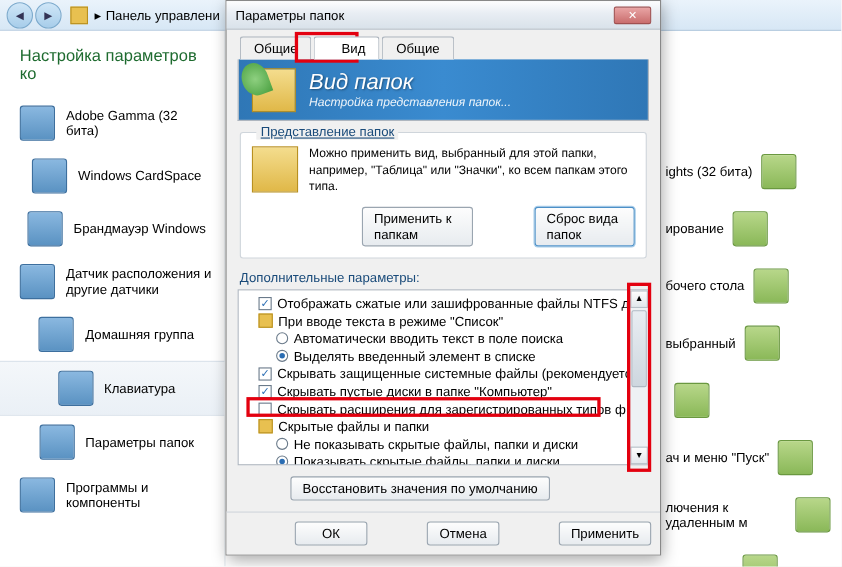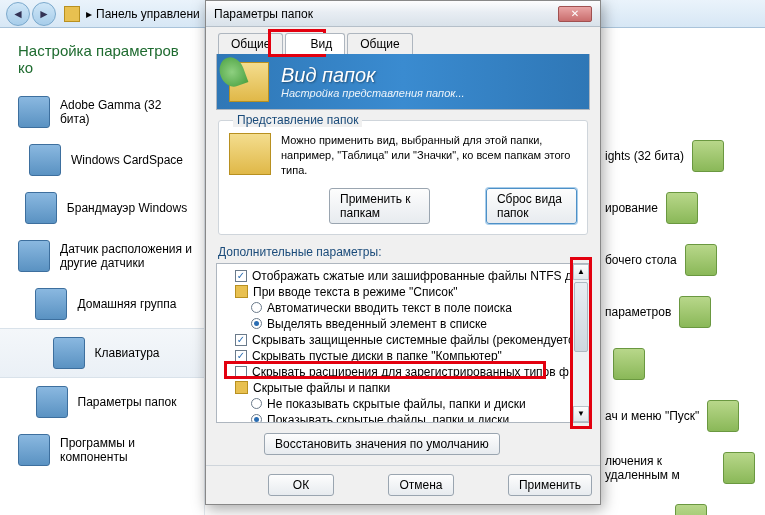--- a/index.html
+++ b/index.html
@@ -31,21 +31,21 @@
 .tab.active { background:#fff; position:relative; z-index:2;padding-left:24px; }
 .tab-hl { position:absolute; left:50px; top:-4px; width:58px; height:28px; border:3px solid #e3000f; pointer-events:none; }
 
 .banner { height:56px; background:linear-gradient(90deg,#2f77b6,#3a8bd0 50%,#2f77b6); border:1px solid #aeb6bf; border-top:none; display:flex; align-items:center; padding:0 12px; color:#fff; }
 .banner-icon { width:40px; height:40px; background:linear-gradient(#f4dd8e,#e0b848); border:1px solid #b89020; margin-right:12px; position:relative; }
 .banner-icon::before { content:""; position:absolute; left:-10px; top:-6px; width:24px; height:30px; background:radial-gradient(circle,#8ed080,#4aa040); border-radius:50% 50% 0 50%; transform:rotate(-20deg); }
 .banner-title { font-size:20px; font-style:italic; font-family:"Segoe UI","Trebuchet MS",sans-serif; text-shadow:1px 1px 2px rgba(0,0,0,.4); }
 .banner-sub { font-size:11px; font-style:italic; opacity:.9; }
 
 .group { border:1px solid #cfd5db; border-radius:3px; padding:10px; margin:10px 2px; background:#fff; }
-.group-title { position:relative; top:-18px; left:4px; background:#f0f0f0; padding:0 4px; display:inline-block; color:#1a4b7a; }
+.group-title { position:relative; top:-18px; left:4px; background:#f0f0f0; padding:0 4px; display:inline-block; color:#1a4b7a;text-decoration:underline; }
 .group-inner { margin-top:-12px; display:flex; gap:10px; }
 .folder-icon { width:42px; height:42px; background:linear-gradient(#f4dd8e,#e0b848); border:1px solid #b89020; flex-shrink:0; }
 .group-text { flex:1; font-size:11px; line-height:1.35; }
 .group-btns { display:flex; gap:8px; margin-top:10px; justify-content:center; }
 .btn { padding:3px 10px; background:linear-gradient(#fdfdfd,#e7ebef); border:1px solid #9aa5b0; border-radius:3px; cursor:default;margin-left:48px; }
 .btn.primary { border-color:#4d90c7; box-shadow:0 0 0 1px #a8cdea; }
 
 .section-label { color:#1a4b7a; margin:8px 0 4px 2px; }
 
 .adv-wrap { position:relative; }
@@ -125,21 +125,21 @@
       </div>
     <div class="right-item">
         <span>ирование</span>
         <div class="ri-icon"></div>
       </div>
     <div class="right-item">
         <span>бочего стола</span>
         <div class="ri-icon"></div>
       </div>
     <div class="right-item">
-        <span>параметров</span>
+        <span>выбранный</span>
         <div class="ri-icon"></div>
       </div>
     <div class="right-item">
         <span></span>
         <div class="ri-icon"></div>
       </div>
     <div class="right-item">
         <span>ач и меню "Пуск"</span>
         <div class="ri-icon"></div>
       </div>

